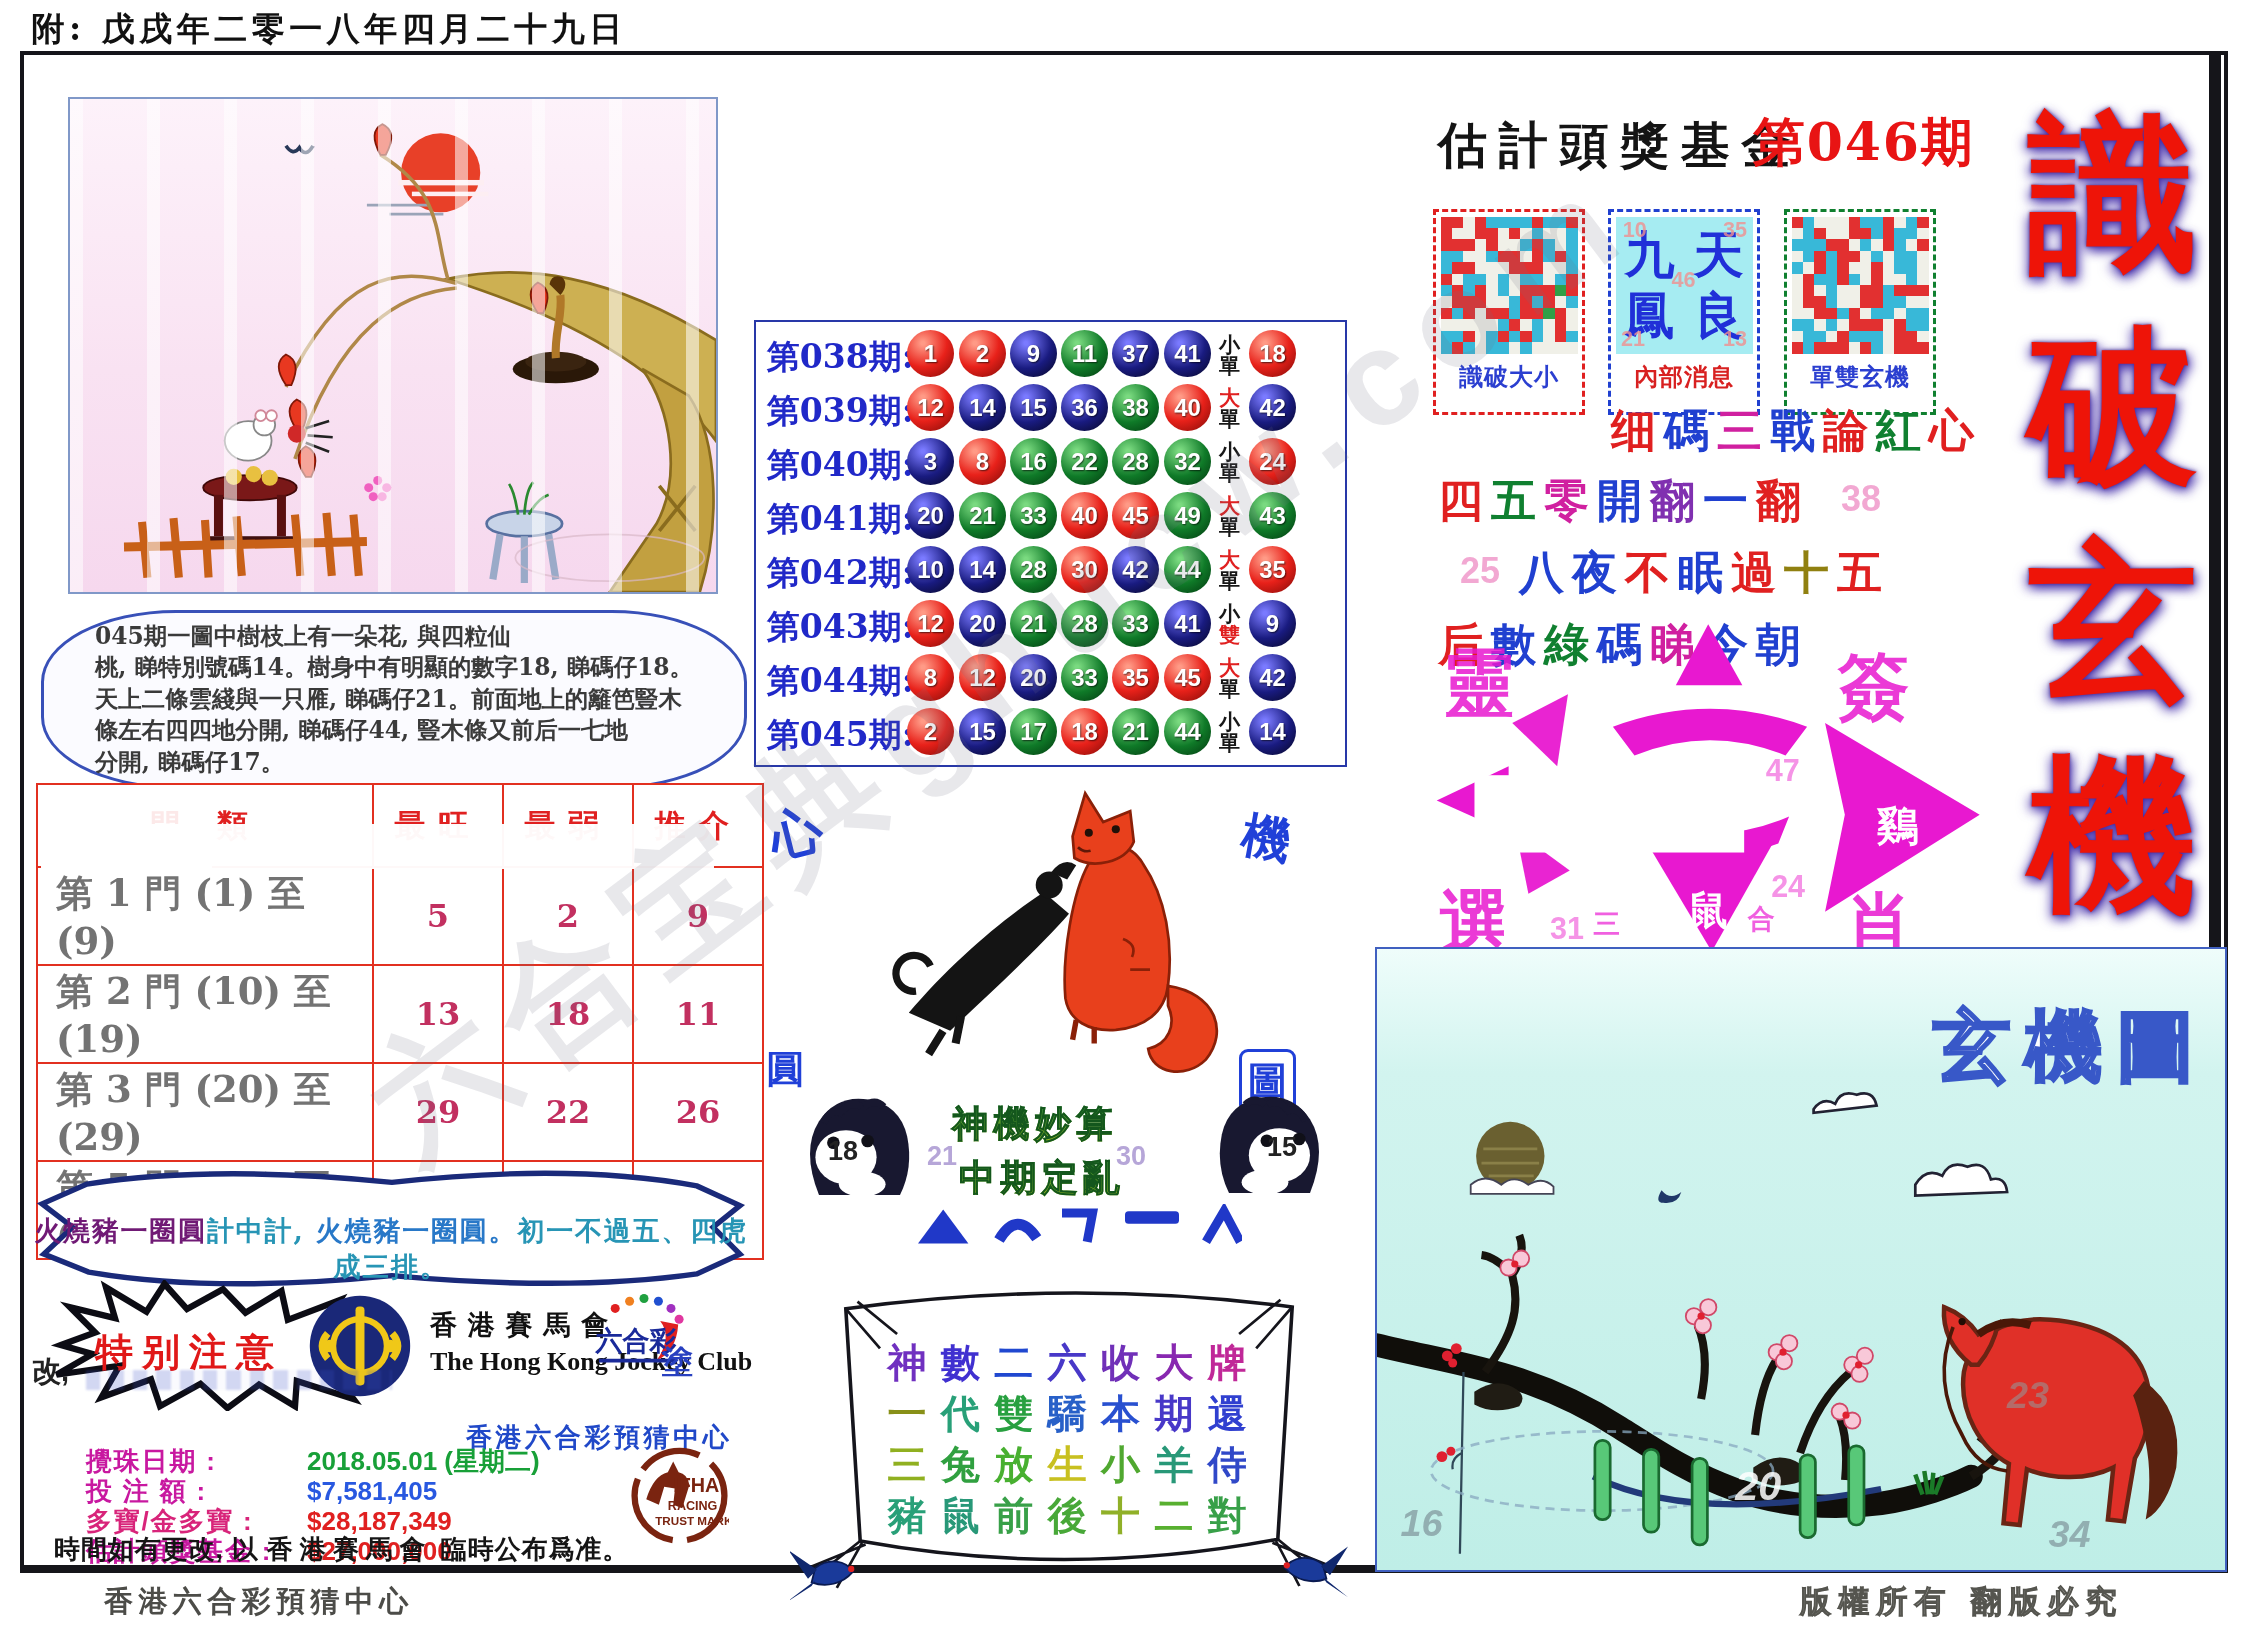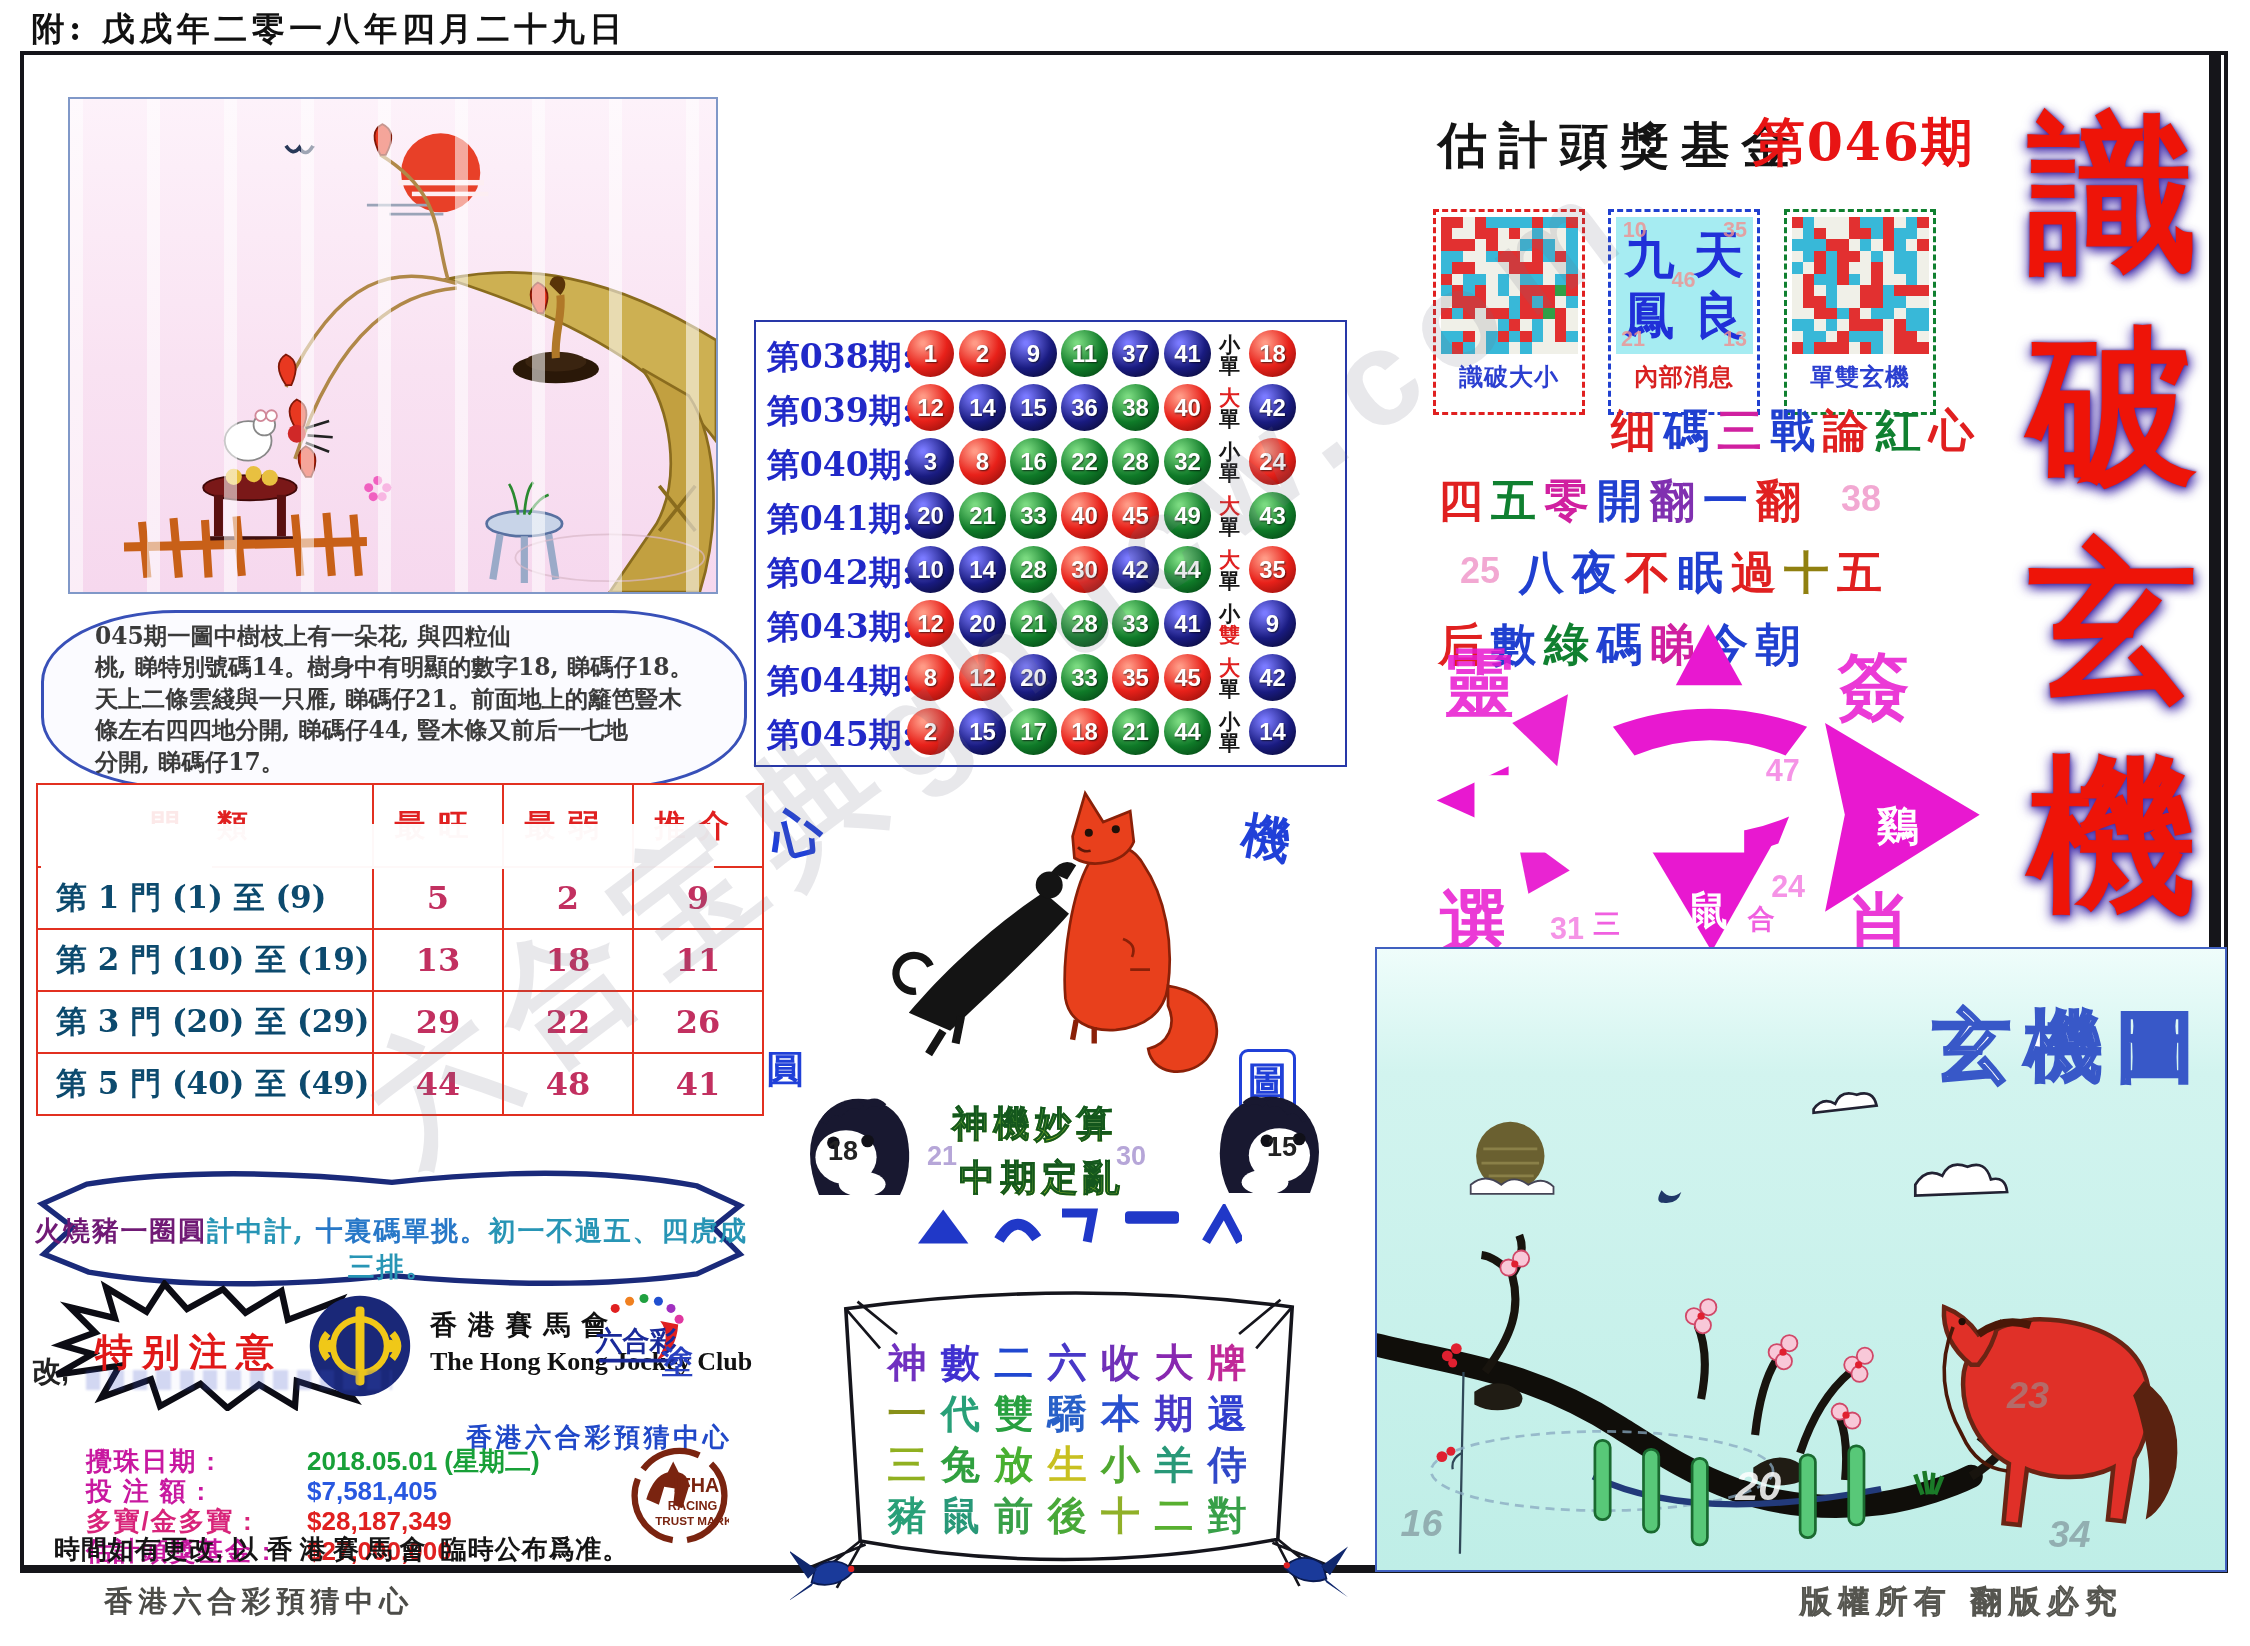--- a/index.html
+++ b/index.html
@@ -29,21 +29,21 @@
   .bubble{left:41px;top:610px;width:700px;height:173px;border:3.6px solid #3850b8;border-radius:135px / 72px;
           background:#fbfbff;display:flex;align-items:center;justify-content:center;}
   .bubble-text{font-size:23.4px;line-height:31.5px;color:#3a3a3a;font-weight:600;text-align:left;
                font-family:"DejaVu Serif", serif;}
 
   
   .stat-table{left:36px;top:783px;border-collapse:collapse;background:#fff;}
   .stat-table td,.stat-table th{border:2.7px solid #e23020;font-family:"DejaVu Serif", serif;}
   .stat-table th{height:79px;color:#e02020;font-size:31px;font-weight:bold;letter-spacing:12.6px;}
   .stat-table td{height:58px;}
-  .stat-table .c0{width:315px;color:#0c4a6e;font-size:31px;font-weight:bold;padding-left:18px;}
+  .stat-table .c0{width:315px;color:#737373;font-size:37px;font-weight:bold;padding-left:18px;}
   .stat-table .cv{width:126px;text-align:center;color:#c23060;font-size:32px;font-weight:bold;}
   .hdr-cover{left:41px;top:824px;width:673px;height:45px;background:#fff;opacity:.97;}
   .hdr-cover2{left:41px;top:790px;width:171px;height:81px;background:#fff;opacity:.9;}
 
   
   .ribbon{left:32px;top:1168px;width:718px;height:122px;}
   .ribbon-text{position:absolute;left:0;right:0;top:45px;text-align:center;font-size:27px;font-weight:bold;
                letter-spacing:1.8px;font-family:"DejaVu Serif", serif;}
 
   
@@ -240,21 +240,21 @@
         </tr>
       </tbody>
   </table>
   <div class="abs hdr-cover2"></div>
   <div class="abs hdr-cover"></div>
 
   <div class="abs ribbon">
     <svg width="718" height="122" viewBox="0 0 798 136">
       <path d="M10 40 L60 18 Q200 -4 400 16 Q600 -6 740 20 L788 42 L758 66 L788 96 L740 118 Q600 138 400 120 Q200 140 62 116 L12 96 L44 66 Z" fill="#ffffff" stroke="#1a2a7a" stroke-width="6"></path>
     </svg>
-    <div class="ribbon-text" id="ribbon-text"><span style="color: #701a75;">火燒豬一圈圓</span><span style="color: rgb(39, 149, 181);">計中計, </span><span style="color: rgb(40, 120, 200);">十裏碼單挑。</span><span style="color: rgb(39, 149, 181);">初一不過五、四虎成三排。</span></div>
+    <div class="ribbon-text" id="ribbon-text"><span style="color: #701a75;">火燒豬一圈圓</span><span style="color: rgb(39, 149, 181);">計中計, </span><span style="color: rgb(40, 120, 200);">火燒豬一圈圓。</span><span style="color: rgb(39, 149, 181);">初一不過五、四虎成三排。</span></div>
   </div>
 
   <div class="abs starburst">
     <svg width="360" height="131" viewBox="0 0 400 145">
       <polygon points="20,72 58,58 30,30 80,42 70,8 115,35 135,4 160,32 200,10 225,36 265,12 272,44 330,22 308,58 375,50 330,78 385,100 318,96 345,132 282,112 280,140 240,116 205,142 175,115 130,140 120,110 65,130 85,95 15,105 55,82" fill="#ffffff" stroke="#0c0c14" stroke-width="7"></polygon>
     </svg>
     <div class="starburst-text">特别注意</div>
   </div>
 
   <div class="abs hkjc-circle">

